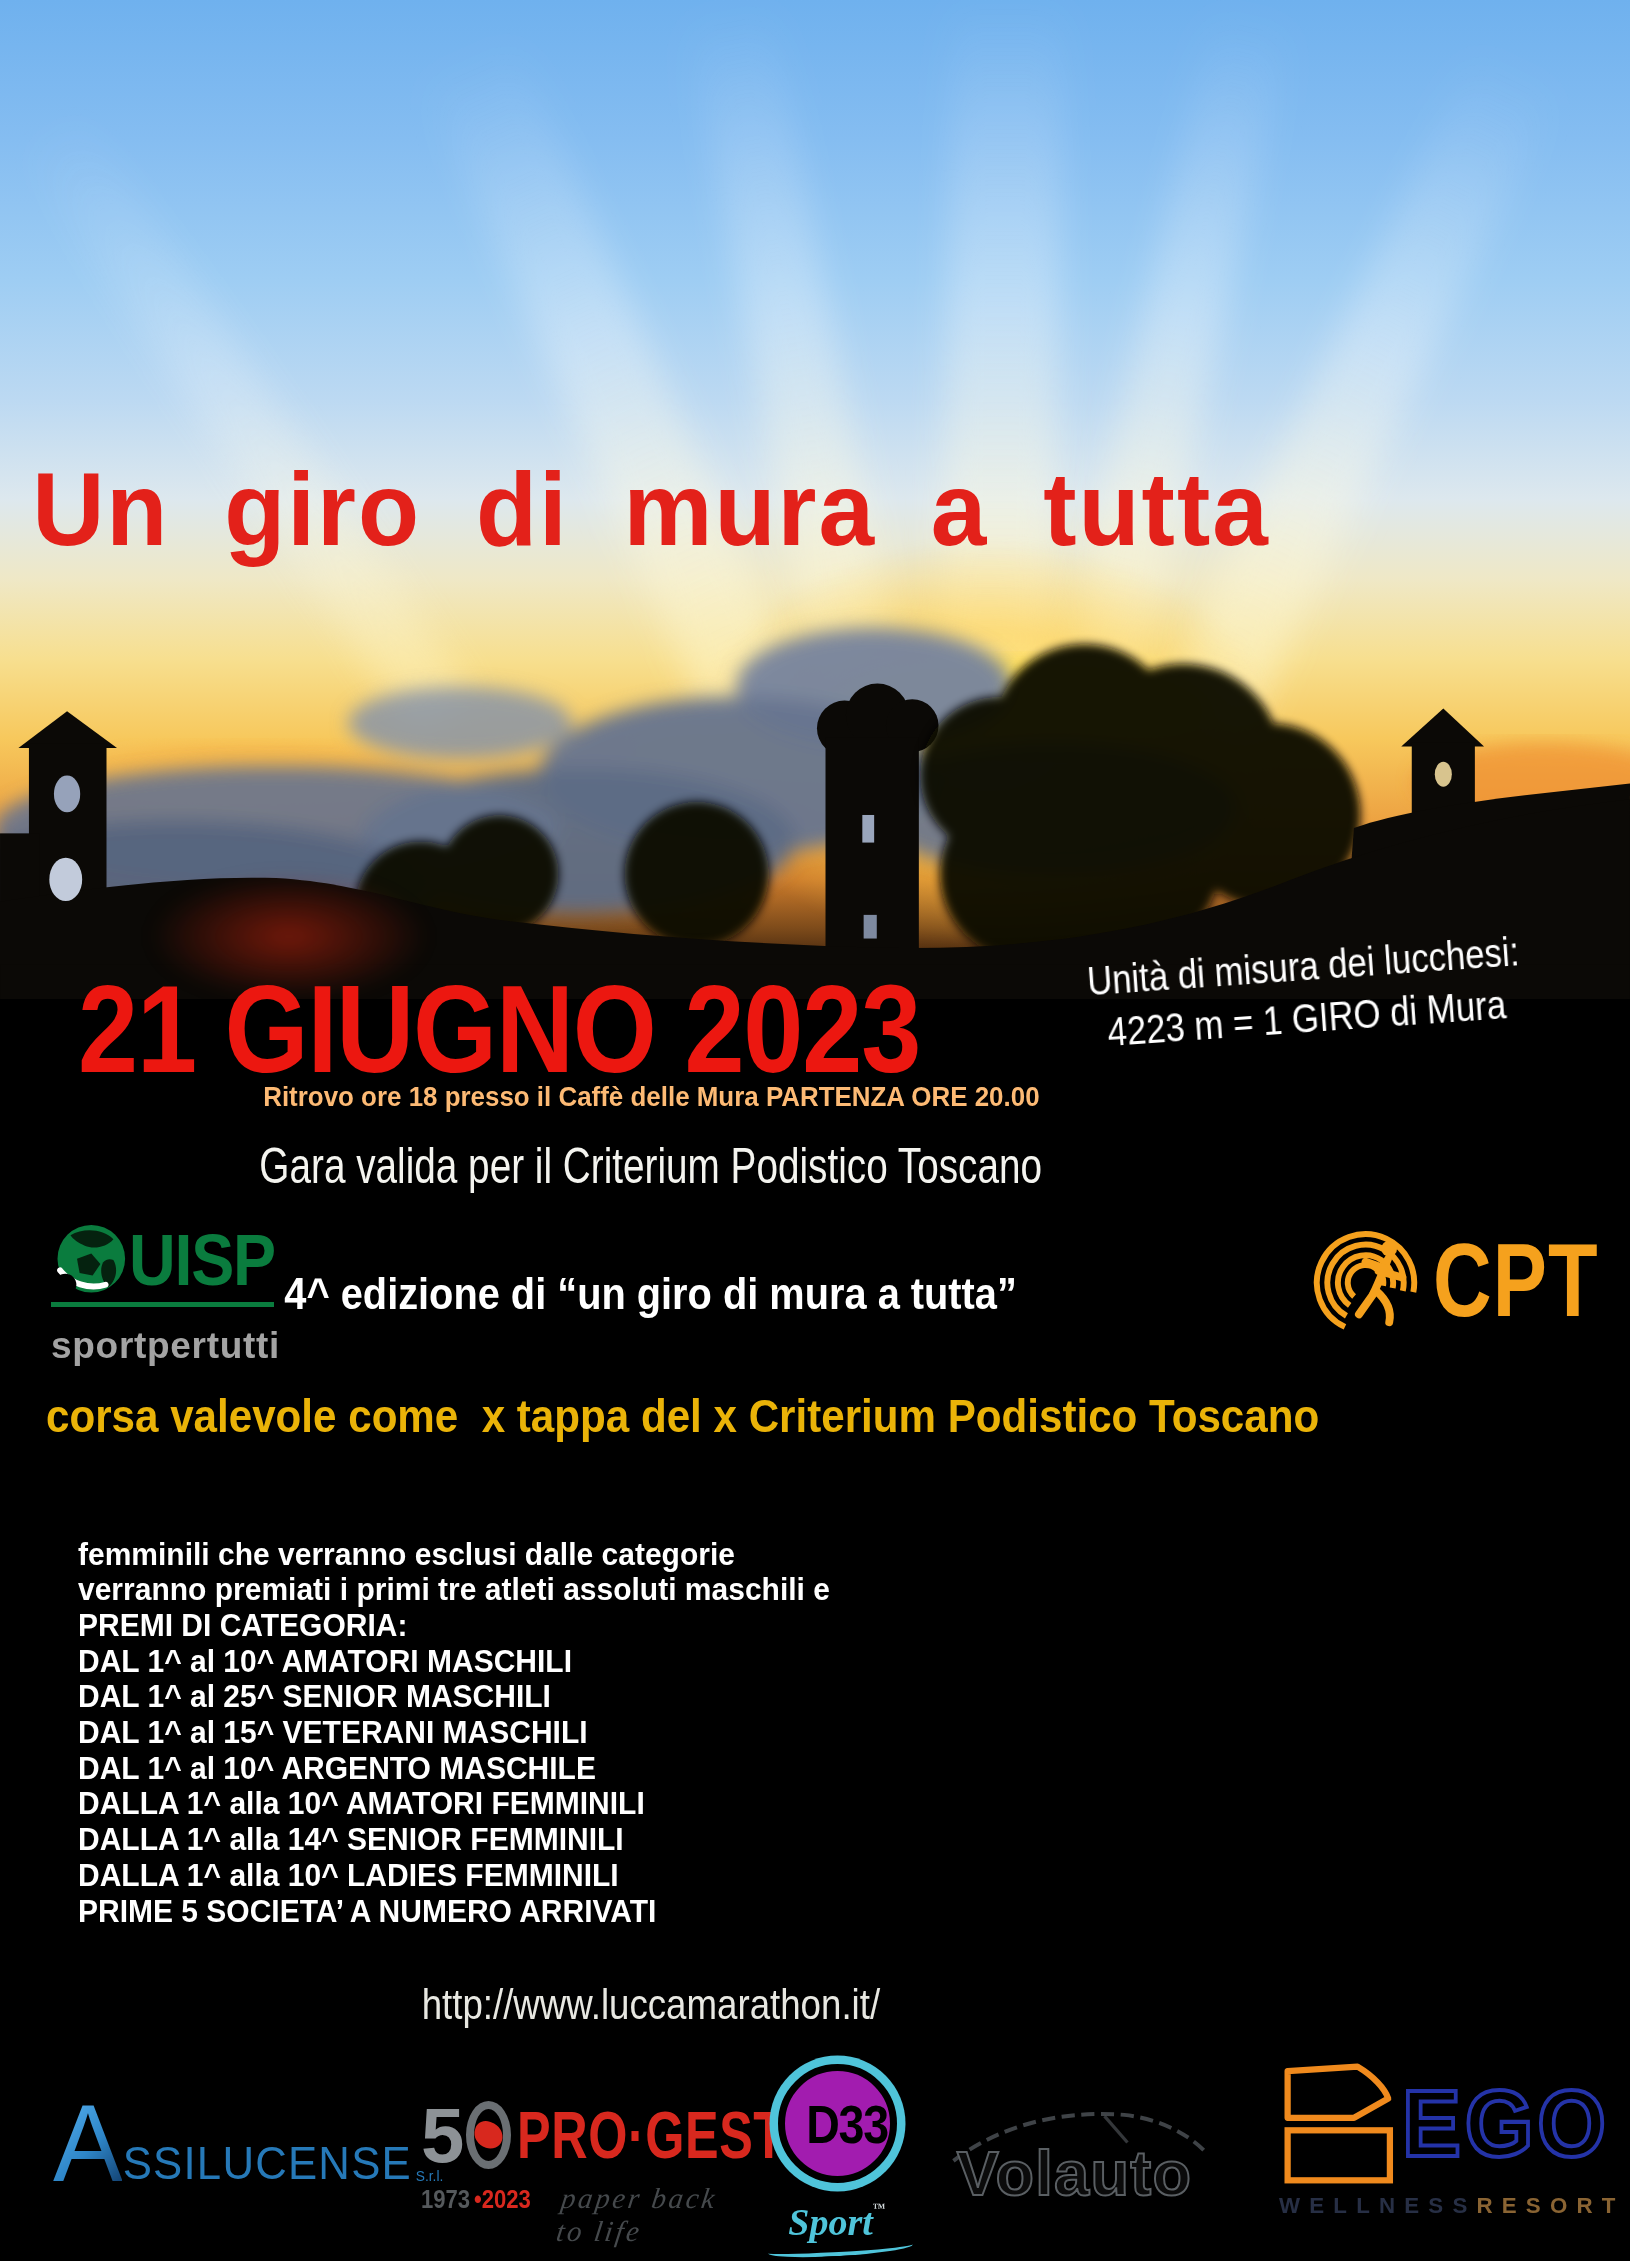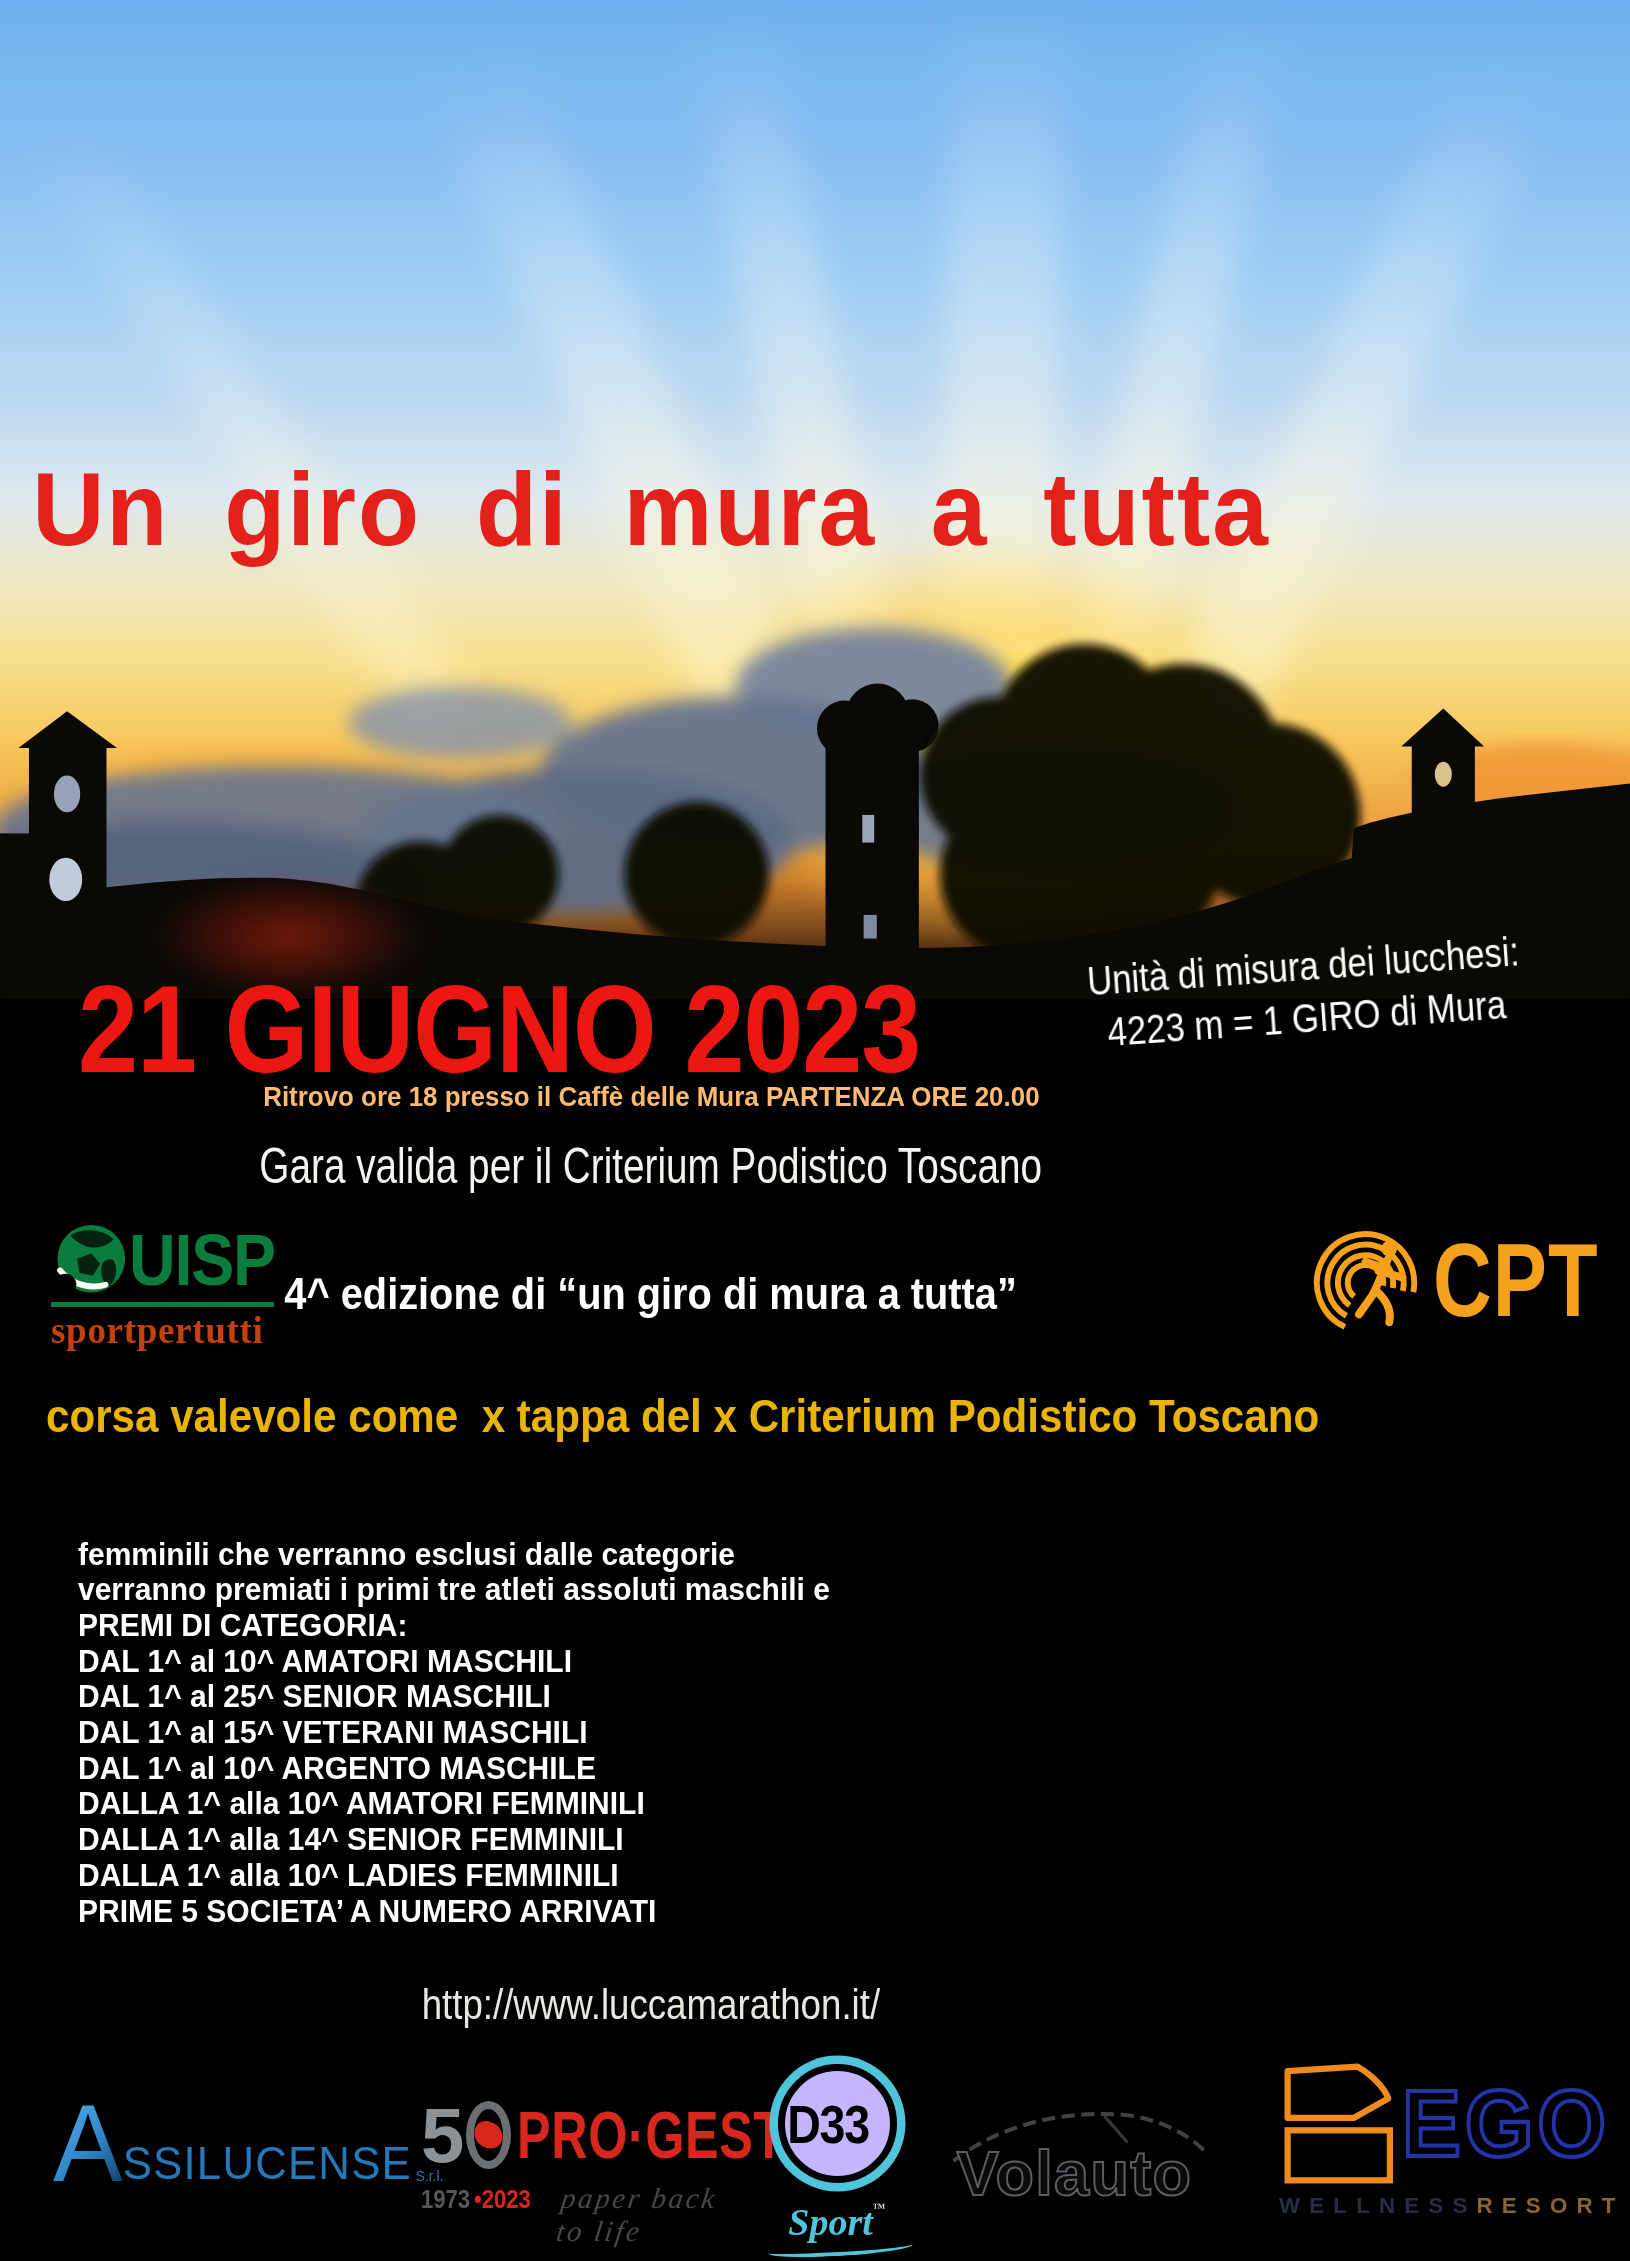--- a/index.html
+++ b/index.html
@@ -40,21 +40,21 @@
   .prizes{position:absolute;left:78px;top:1536px;color:#fff;font-size:30px;font-weight:bold;
     line-height:35px;transform:scale(1,1.02);transform-origin:left top;}
   .url{top:1983px;color:#e8e8e2;font-size:39px;font-weight:400;}
   .url span{display:inline-block;transform:scale(.94,1.1);}
 
   
   .uisp{position:absolute;left:51px;top:1221px;width:237px;}
   .uisp-row{display:flex;align-items:center;}
   .uisp-name{color:#0a7c3e;font-size:68px;font-weight:bold;letter-spacing:-1.3px;transform:scale(.95,1.05);transform-origin:left center;}
   .uisp-rule{height:5.3px;background:#0a7c3e;margin-top:2.6px;width:223px;}
-  .uisp-sub{font-family:Liberation Serif, serif;color:#c2410c;font-size:37px;font-weight:600;letter-spacing:0.7px;margin-top:2px;}
+  .uisp-sub{font-family:Liberation Sans, sans-serif;color:#a3a3a3;font-size:37px;font-weight:600;letter-spacing:0.7px;margin-top:18px;}
 
   
   .cpt{position:absolute;left:1305px;top:1217px;display:flex;align-items:center;}
   .cpt-name{color:#f5a11d;font-size:99px;font-weight:bold;letter-spacing:1.3px;transform:scale(.82,1.05);transform-origin:left center;margin-left:2.6px;}
 
   
   .sponsor{position:absolute;}
   
   .assi{left:53px;top:2100px;display:flex;align-items:flex-end;transform:scale(.95,1);transform-origin:left bottom;}
   .assi-a{font-size:110px;line-height:.78;font-weight:400;
@@ -68,22 +68,22 @@
   .pg-0{width:55px;height:68px;border:8.5px solid #6a6f73;border-radius:50%;display:flex;align-items:center;justify-content:center;margin:0 6.6px 0 1.3px;box-sizing:border-box;}
   .pg-0 i{width:29px;height:26px;background:#d8281e;border-radius:40% 55% 45% 55%;transform:rotate(18deg);}
   .pg-name{color:#d8281e;font-size:63px;font-weight:bold;letter-spacing:0.7px;transform:scale(.8,1.05);transform-origin:left center;white-space:nowrap;}
   .pg-bars{width:22.3px;height:92px;margin-left:-17px;background:repeating-linear-gradient(to bottom,#d8281e 0 8.5px,transparent 8.5px 16.4px);}
   .pg-sub{display:flex;align-items:baseline;margin-top:1.3px;}
   .pg-years-gray{color:#55595c;font-size:26px;font-weight:bold;transform:scale(.85,1);transform-origin:left center;}
   .pg-years-red{color:#d8281e;font-size:26px;font-weight:bold;transform:scale(.85,1);transform-origin:left center;margin-left:-5.3px;}
   .pg-tag{font-family:"Liberation Serif",serif;font-style:italic;color:#45494c;font-size:29px;margin-left:18.4px;letter-spacing:2.6px;transform:skewX(-8deg);}
   
   .d33{left:768px;top:2064px;width:138px;text-align:center;}
-  .d33-circle{width:105px;height:105px;margin:0 auto;border-radius:50%;background:#c4b5fd;border:7.2px solid #000;
-    box-shadow:0 0 0 8.5px #4fc4da;display:flex;align-items:center;justify-content:flex-start;}
+  .d33-circle{width:105px;height:105px;margin:0 auto;border-radius:50%;background:#a21caf;border:7.2px solid #000;
+    box-shadow:0 0 0 8.5px #4fc4da;display:flex;align-items:center;justify-content:flex-end;}
   .d33-num{color:#000;font-size:49px;font-weight:bold;letter-spacing:-1.3px;transform:scale(.95,1.1);}
   .d33-sport{margin-top:17px;color:#4fc4da;font-size:38px;font-weight:bold;font-style:italic;font-family:"Liberation Serif",serif;position:relative;}
   .d33-tm{font-size:13px;color:#cfd6d8;vertical-align:top;font-style:normal;}
   .d33-swoosh{width:145px;height:10.5px;margin:-2.6px auto 0;border-bottom:4.6px solid #4fc4da;border-radius:0 0 55% 45%;transform:rotate(-3deg);}
   
   .volauto{left:937px;top:2082px;}
   
   .ego{left:1279px;top:2061px;width:342px;}
   .ego-row{display:flex;align-items:center;}
   .ego-name{font-size:93px;font-weight:bold;letter-spacing:4px;color:rgba(5,5,20,.05);

